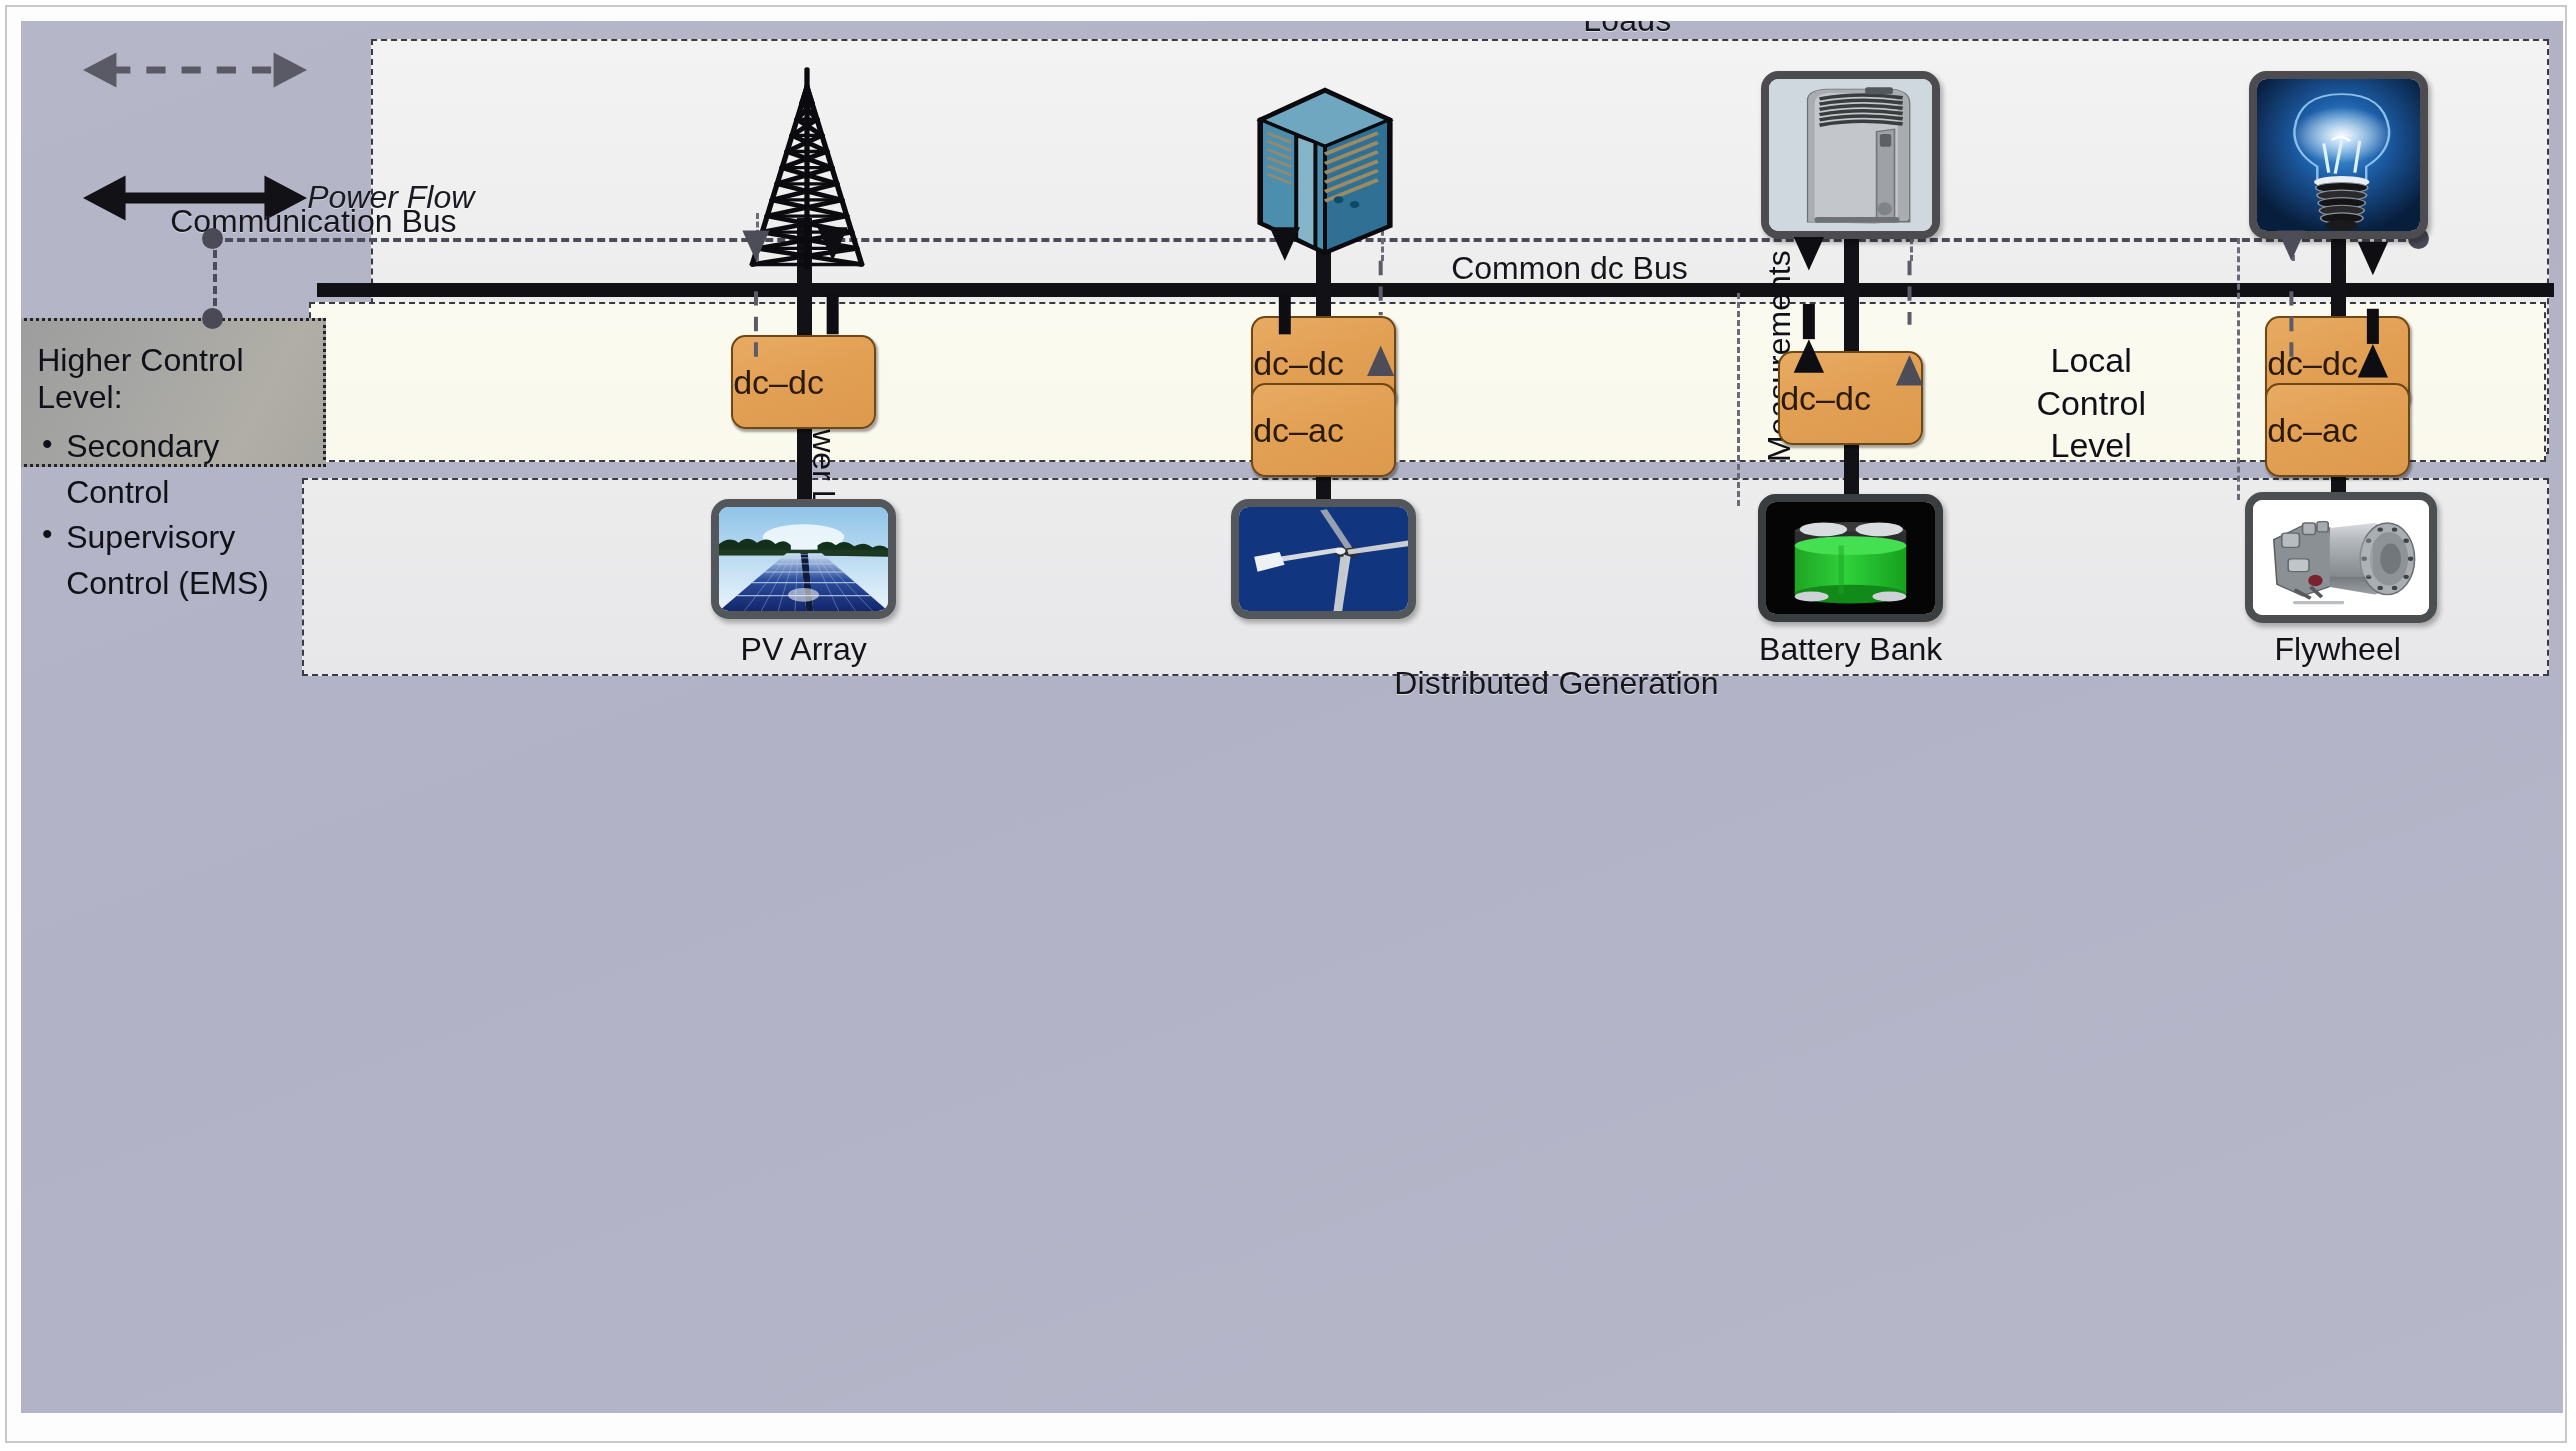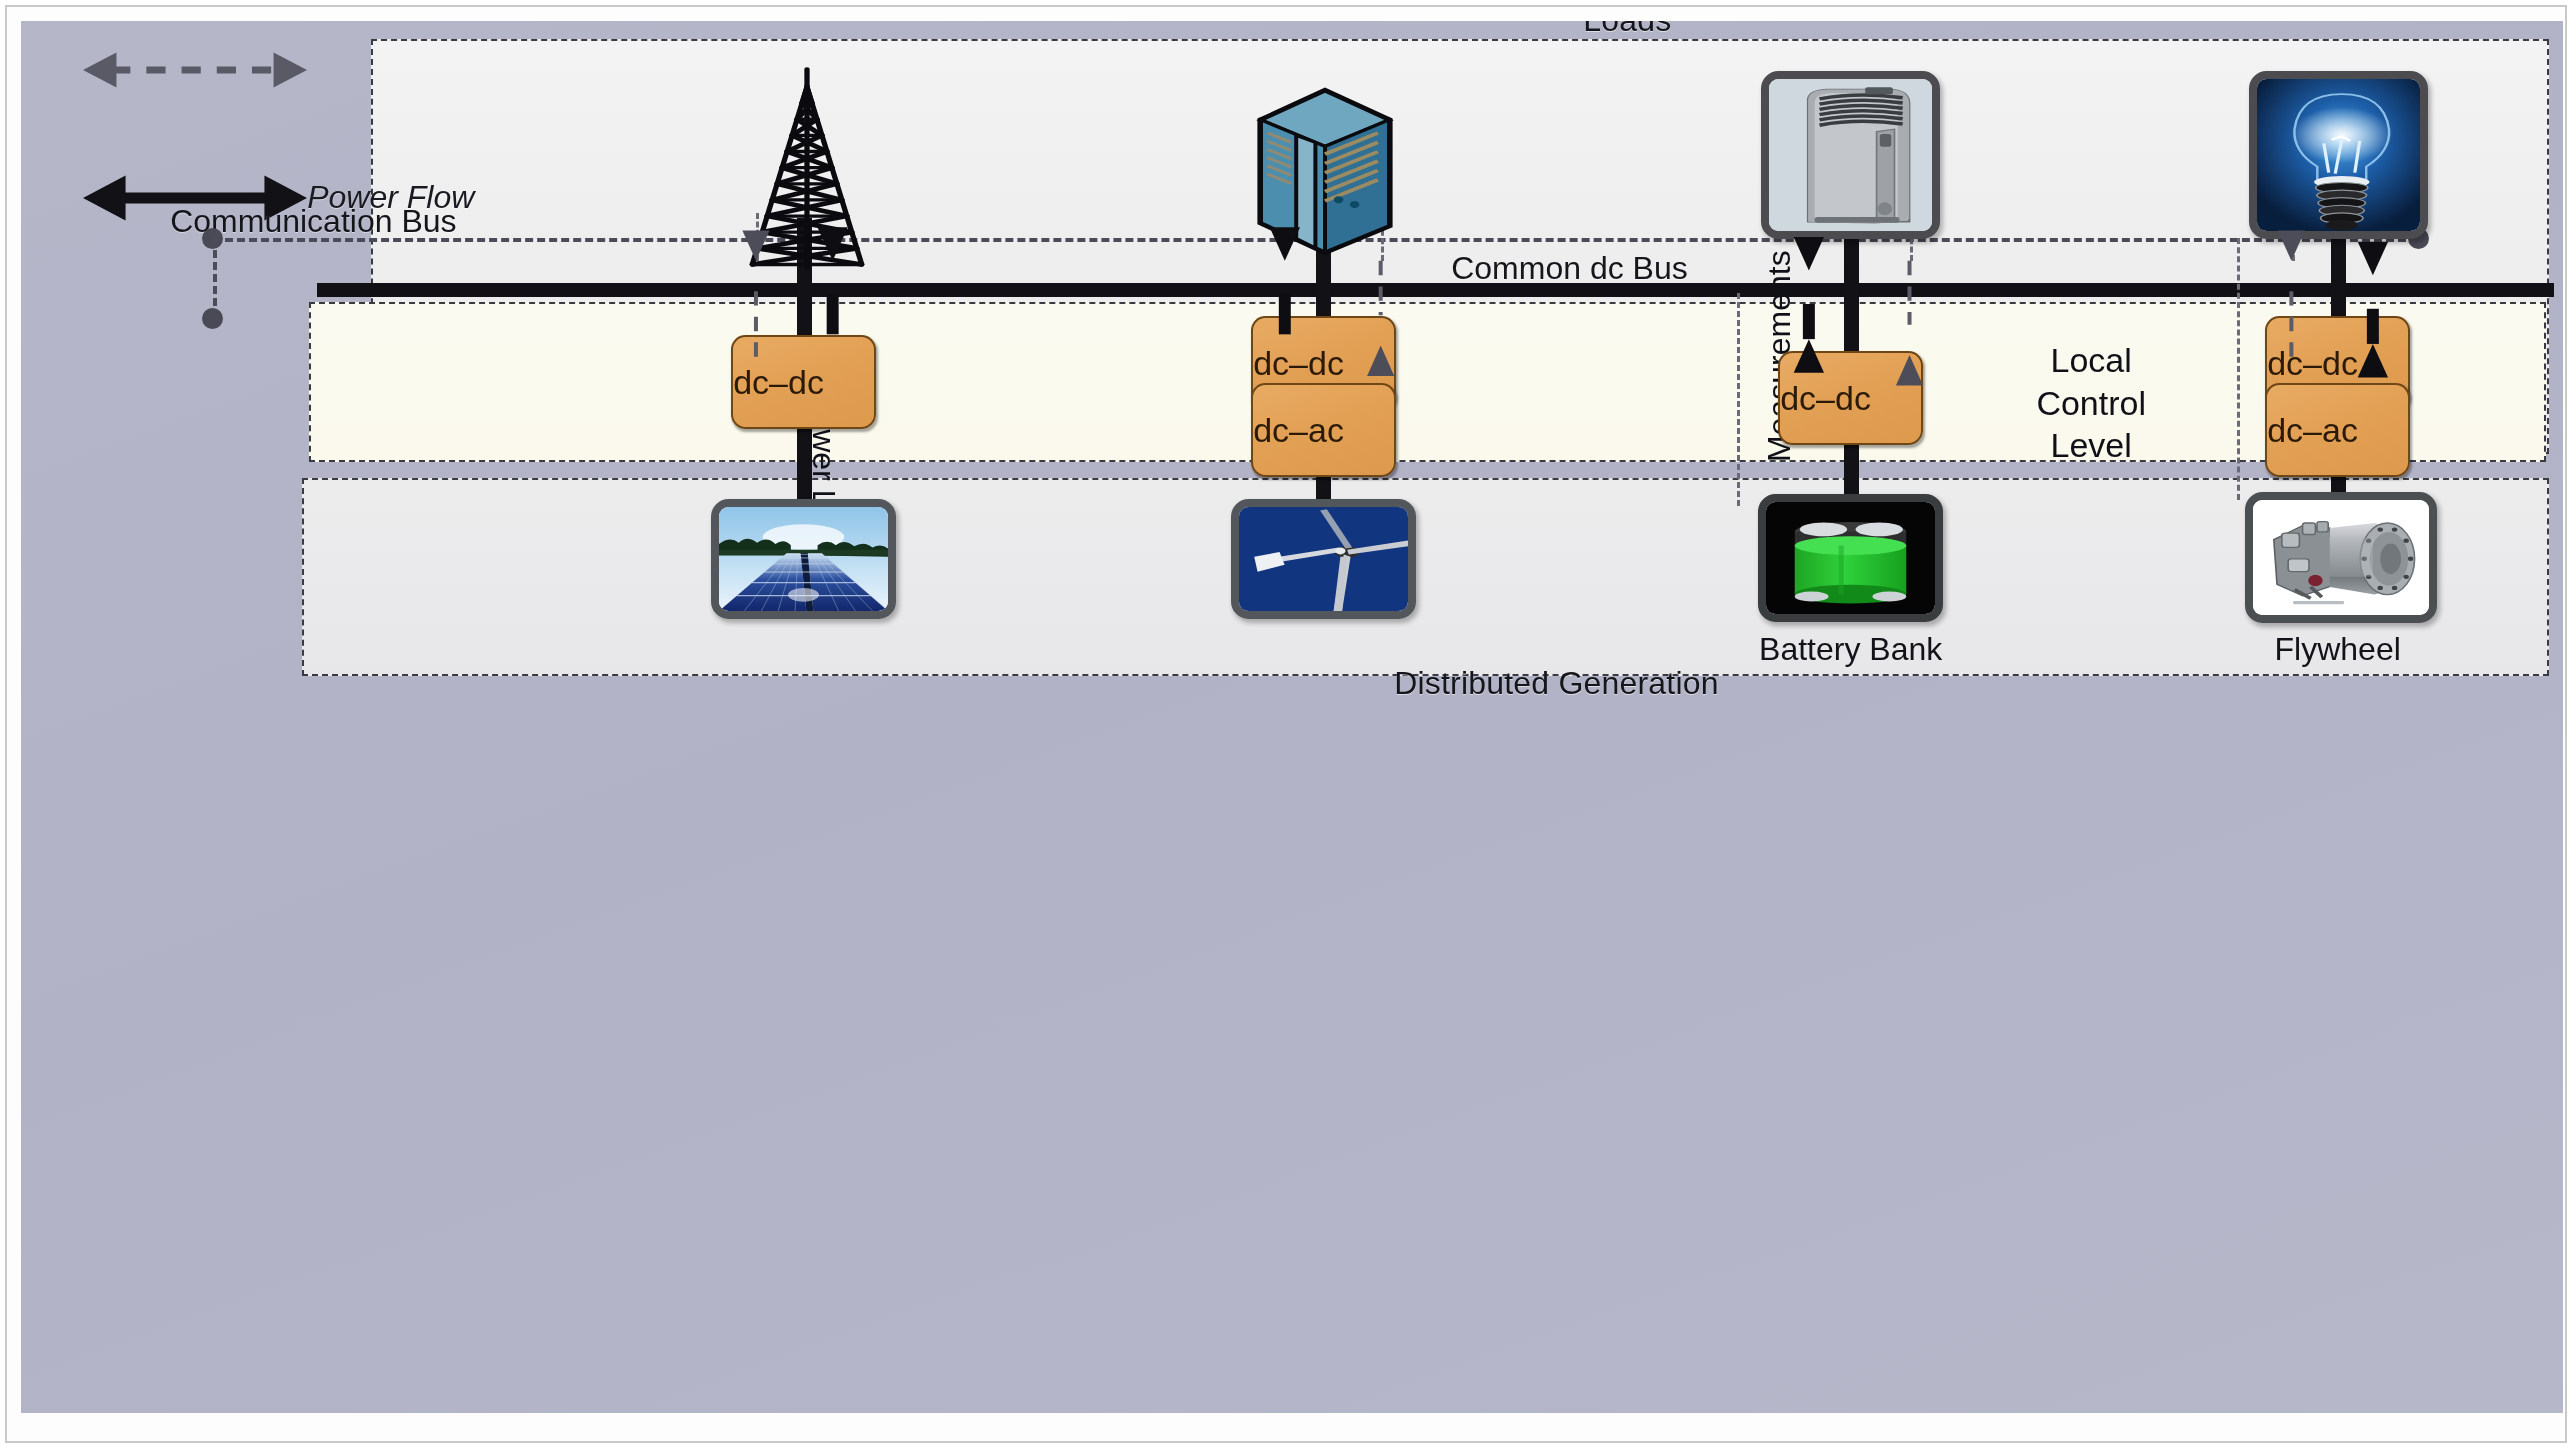--- a/index.html
+++ b/index.html
@@ -130,20 +130,27 @@
             <line x1="35.2" y1="31" x2="244.8" y2="31" stroke="#5a5a66" stroke-width="9" stroke-dasharray="24 20"></line>
           </svg>
         </div>
         <div class="legend-row" style="left:62px;top:152px;">
           <svg width="224" height="50" viewBox="0 0 280 62">
             <polygon points="0,31 53.199999999999996,3 53.199999999999996,59" fill="#111116"></polygon>
             <polygon points="280,31 226.8,3 226.8,59" fill="#111116"></polygon>
             <line x1="44.800000000000004" y1="31" x2="235.2" y2="31" stroke="#111116" stroke-width="14"></line>
           </svg>
           <span class="legend-label" style="font-style:italic;">Power Flow</span>
+        </div>
+        <div style="left:-8px;top:297px;width:313px;height:149px;" id="hcl">
+          <div class="hcl-title">Higher Control Level:</div>
+          <ul>
+            <li>Secondary Control</li>
+            <li>Supervisory Control (EMS)</li>
+          </ul>
         </div>
         <div class="commbus" style="left:192px;top:217px;width:2205px;"></div>
         <div class="commbus-label free-label" style="left:149px;top:182px;">Communication Bus</div>
         <div class="commdot" style="left:181px;top:207px;"></div>
         <div class="commdot" style="left:2387px;top:207px;"></div>
         <div class="commvert" style="left:192px;top:217px;height:80px;"></div>
         <div class="commdot" style="left:181px;top:287px;"></div>
         <div class="dcbus" style="left:296px;top:262px;width:2237px;height:13.6px;"></div>
         <div class="free-label" style="left:1430px;top:229px;">Common dc Bus</div>
         <div style="position:absolute;left:710px;top:46px;width:152px;height:200px;z-index:5;">
@@ -359,20 +366,21 @@
             <circle cx="144.53850716312652" cy="120.21369211003872" r="3.4" fill="#3f4347"></circle>
             <circle cx="139" cy="92" r="3.4" fill="#3f4347"></circle>
             <circle cx="144.53850716312652" cy="63.78630788996129" r="3.4" fill="#3f4347"></circle>
             <circle cx="159.03850716312652" cy="46.34928721783263" r="3.4" fill="#3f4347"></circle>
             <circle cx="176.96149283687348" cy="46.349287217832625" r="3.4" fill="#3f4347"></circle>
             <circle cx="191.46149283687348" cy="63.78630788996128" r="3.4" fill="#3f4347"></circle>
             <rect x="96" y="60" width="54" height="60" fill="#b4b9bd" fill-opacity=".35"></rect>
             <rect x="50" y="158" width="64" height="5" rx="2" fill="#b9bec2"></rect>
           </svg>
         </div>
+        <div class="device-label" style="left:575px;top:609px;width:415px;">PV Array</div>
         <div class="device-label" style="left:1622px;top:609px;width:415px;">Battery Bank</div>
         <div class="device-label" style="left:2109px;top:609px;width:415px;">Flywheel</div>
         <div class="powerline" style="left:776px;top:197px;width:14.4px;height:79px;"></div>
         <div class="powerline" style="left:1295px;top:214px;width:14.4px;height:62px;"></div>
         <div class="powerline" style="left:1823px;top:206px;width:14.4px;height:70px;"></div>
         <div class="powerline" style="left:2310px;top:206px;width:14.4px;height:70px;"></div>
         <div class="powerline" style="left:776px;top:262px;width:14.4px;height:221px;"></div>
         <div class="powerline" style="left:1295px;top:262px;width:14.4px;height:221px;"></div>
         <div class="powerline" style="left:1823px;top:262px;width:14.4px;height:216px;"></div>
         <div class="powerline" style="left:2310px;top:262px;width:14.4px;height:216px;"></div>

